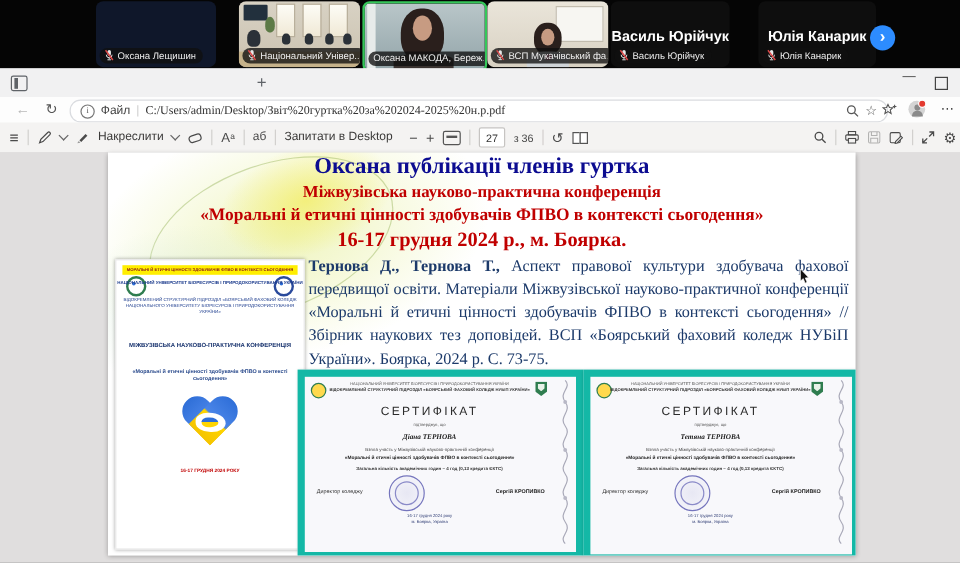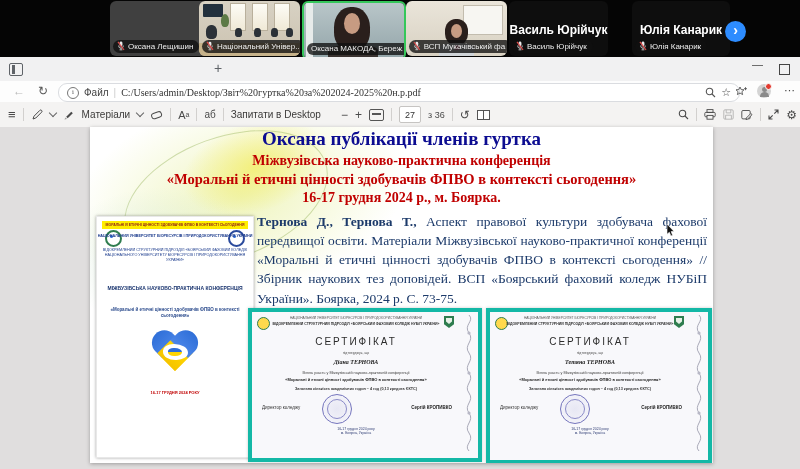--- a/index.html
+++ b/index.html
@@ -119,21 +119,21 @@
   .heart:before,.heart:after{position:absolute;content:"";left:25px;top:0;width:25px;height:40px;
     background:linear-gradient(180deg,#2f6fd8 0%,#4a85e8 52%,#ffd500 56%,#f5c400 100%);
     border-radius:25px 25px 0 0;transform:rotate(-45deg);transform-origin:0 100%;}
   .heart:after{left:0;transform:rotate(45deg);transform-origin:100% 100%;}
   .map{position:absolute;left:13px;top:13px;width:25px;height:16px;background:#fff;z-index:2;
     border-radius:45% 60% 50% 55%;}
   .map i{position:absolute;left:5px;top:4px;width:14px;height:8px;border-radius:40% 55% 50% 45%;
     background:linear-gradient(180deg,#2f6fd8 50%,#ffd500 50%);display:block;}
 
   
-  .cert{position:absolute;background:#f8f8fb;border:4px solid #14b8a6;box-shadow:0 0 3px rgba(0,0,0,.2);}
+  .cert{position:absolute;background:#f8f8fb;border:6px solid #14b8a6;box-shadow:0 0 3px rgba(0,0,0,.2);}
   .cert .inner{position:absolute;left:4px;right:22px;top:4px;bottom:2px;}
   .orn{position:absolute;right:1px;top:1px;bottom:1px;width:16px;}
   .clogo{position:absolute;left:5px;top:5px;width:11px;height:11px;border-radius:50%;
     border:1.5px solid #2f7d4f;background:#ffd94d;}
   .shield{position:absolute;right:24px;top:4px;width:10px;height:12px;background:#2f7d4f;
     clip-path:polygon(0 0,100% 0,100% 68%,50% 100%,0 68%);}
   .shield:before{content:"";position:absolute;left:2px;top:2px;width:6px;height:6px;background:#e8f2e8;
     clip-path:polygon(0 0,100% 0,100% 60%,50% 100%,0 60%);}
   .chead .sh{font-size:6.5px;color:#555;white-space:nowrap;}
   .cdept .sh{font-size:7px;color:#333;font-weight:bold;}
@@ -158,21 +158,21 @@
 
   .cursor{position:absolute;z-index:50;}
 </style>
 </head>
 <body>
 
 <div id="screen">
 
   <div class="vstrip">
 
-    <div class="tile" style="left:110px;width:100px;background:#404040;">
+    <div class="tile" style="left:80px;width:100px;background:#0f172a;">
       <div class="plate">
         <svg width="8" height="10" viewBox="0 0 10 12">
             <rect x="3.2" y="0.5" width="3.6" height="6" rx="1.8" fill="#e8e8e8"></rect>
             <path d="M2 5.5 a3 3.2 0 0 0 6 0" fill="none" stroke="#e8e8e8" stroke-width="1"></path>
             <line x1="5" y1="8.8" x2="5" y2="10.2" stroke="#e8e8e8" stroke-width="1"></line>
             <line x1="3.2" y1="10.8" x2="6.8" y2="10.8" stroke="#e8e8e8" stroke-width="1"></line>
             <line x1="1.2" y1="0.8" x2="8.8" y2="11" stroke="#e04a4a" stroke-width="1.5"></line>
           </svg>
         <span>Оксана Лещишин</span>
       </div>
@@ -315,21 +315,21 @@
               <path d="M2 10 L3 7.2 L8.8 1.4 a1.25 1.25 0 0 1 1.8 1.8 L4.8 9 Z" fill="none" stroke="#4a4a4a" stroke-width="1"></path>
             </svg>
         </span>
         <span class="chev"></span>
         <span class="ic">
           <svg width="12" height="12" viewBox="0 0 12 12">
               <path d="M3.2 7.8 L8.3 2.7 L9.8 4.2 L4.7 9.3 Z" fill="#4a4a4a"></path>
               <path d="M2.6 8.6 L4 10 L1.4 10.4 Z" fill="#9a9a9a"></path>
             </svg>
         </span>
-        <span class="toollabel">Матеріали</span>
+        <span class="toollabel">Накреслити</span>
         <span class="chev"></span>
         <span class="ic">
           <svg width="13" height="11" viewBox="0 0 13 11">
               <rect x="1.5" y="3.5" width="10" height="5.5" rx="2.4" transform="rotate(-18 6.5 6)" fill="none" stroke="#4a4a4a" stroke-width="1"></rect>
             </svg>
         </span>
         <span class="vsep"></span>
         <span class="ic readaloud">
             <span>A</span>
             <sup>а</sup>
@@ -393,21 +393,21 @@
       <div class="slide">
 
         <div class="blob" style="left:-20px;top:-30px;width:340px;height:200px;background:radial-gradient(closest-side,rgba(238,244,186,.95),rgba(222,236,196,0));transform:rotate(-12deg);"></div>
         <div class="blob" style="left:90px;top:-5px;width:150px;height:90px;background:radial-gradient(closest-side,rgba(243,238,110,.85),rgba(243,238,110,0));transform:rotate(-18deg);"></div>
         <div class="blob" style="left:30px;top:10px;width:210px;height:120px;border:1px solid rgba(150,180,90,.45);transform:rotate(-20deg);"></div>
         <div class="blob" style="left:-30px;top:60px;width:200px;height:140px;background:radial-gradient(closest-side,rgba(214,234,214,.7),rgba(214,234,214,0));"></div>
 
         <div class="st" style="top:1px;font-size:19px;color:#0c0c91;">Оксана публікації членів гуртка</div>
         <div class="st" style="top:26px;font-size:14px;color:#c00000;">Міжвузівська науково-практична конференція</div>
         <div class="st" style="top:44px;font-size:14.5px;color:#c00000;">«Моральні й етичні цінності здобувачів ФПВО в контексті сьогодення»</div>
-        <div class="st" style="top:63px;font-size:14px;color:#c00000;">16-17 грудня 2024 р., м. Боярка.</div>
+        <div class="st" style="top:63px;font-size:17px;color:#c00000;">16-17 грудня 2024 р., м. Боярка.</div>
 
         <div class="cite"><b>Тернова Д., Тернова Т.,</b><span> Аспект правової культури здобувача фахової передвищої освіти. Матеріали Міжвузівської науково-практичної конференції «Моральні й етичні цінності здобувачів ФПВО в контексті сьогодення» // Збірник наукових тез доповідей. ВСП «Боярський фаховий коледж НУБіП України». Боярка, 2024 р.  С. 73-75.</span></div>
 
         <div class="poster">
           <div class="banner row">
               <span class="sh">МОРАЛЬНІ Й ЕТИЧНІ ЦІННОСТІ ЗДОБУВАЧІВ ФПВО В КОНТЕКСТІ СЬОГОДЕННЯ</span>
             </div>
           <div class="plogo" style="left:8px;"></div>
           <div class="plogo" style="right:8px;border-color:#2a4a9c;"></div>
           <div class="row unitxt" style="height:12px;margin-top:4px;">

